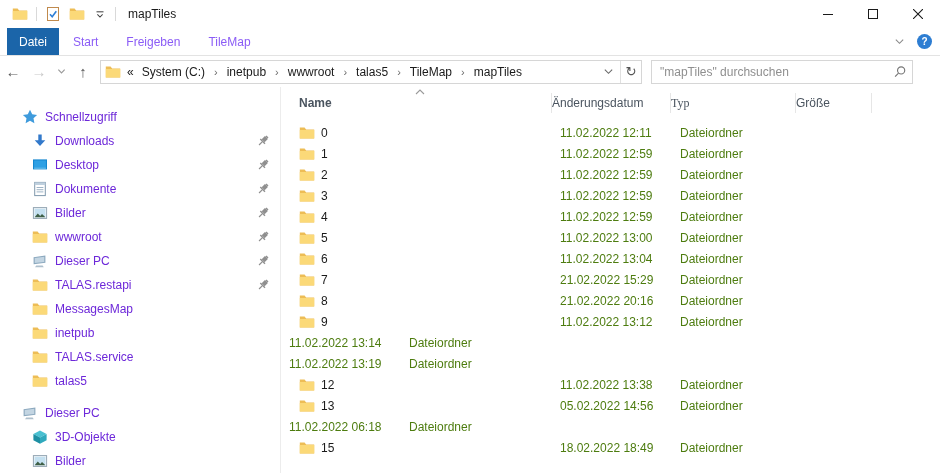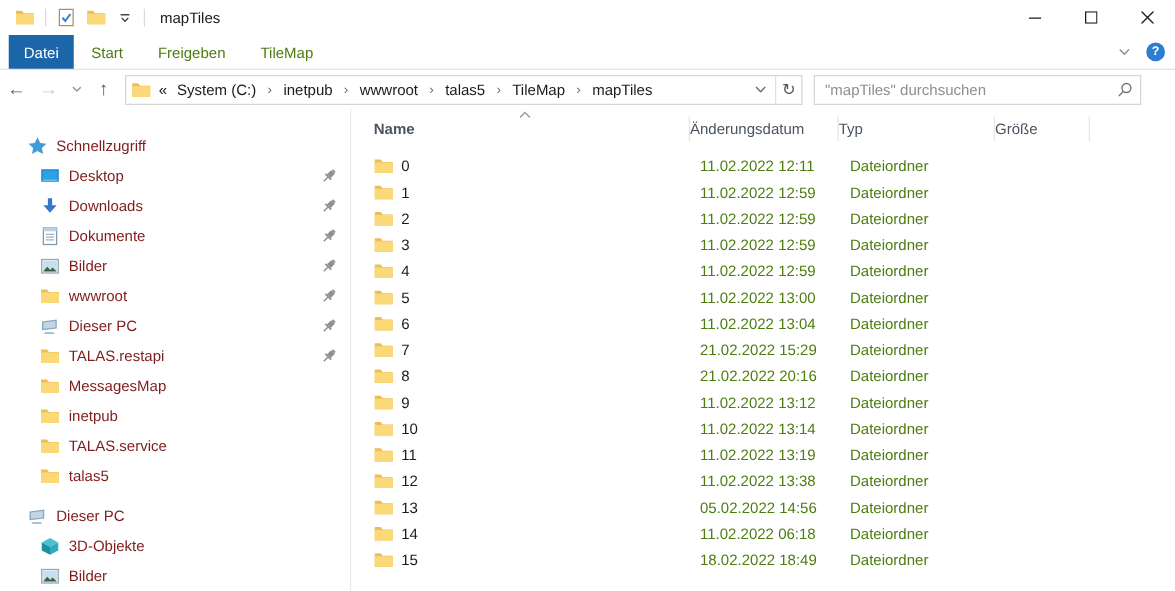--- a/index.html
+++ b/index.html
@@ -17,21 +17,21 @@
   .qat{display:flex;align-items:center;height:100%;padding-left:8px;}
   .qat .icon{width:16px;height:16px;margin:0 4px;}
   .qat-sep{width:1px;height:14px;background:#d9d9d9;margin:0 4px;}
   .title-text{margin-left:8px;color:#1a1a1a;}
   .win-controls{margin-left:auto;display:flex;height:100%;}
   .win-btn{width:45px;height:28px;display:flex;align-items:center;justify-content:center;}
   .win-btn .icon{width:10px;height:10px;}
 
   
   .ribbon-tabs{height:27px;display:flex;align-items:stretch;border-bottom:1px solid #e3e3e3;position:relative;background:#fff;}
-  .tab{display:flex;align-items:center;padding:0 14px;color:#4d7c0f;cursor:default;}
+  .tab{display:flex;align-items:center;padding:0 14px;color:#8b5cf6;cursor:default;}
   .tab.active{background:var(--accent,#1b65a9);color:#fff;margin-left:7px;padding:0 12px;}
   .ribbon-right{position:absolute;right:8px;top:0;height:100%;display:flex;align-items:center;gap:12px;}
   .ribbon-right .chev{width:11px;height:11px;}
   .help-circle{width:15px;height:15px;border-radius:50%;background:var(--help,#2d7dd2);color:#fff;
     display:flex;align-items:center;justify-content:center;font-size:10px;font-weight:bold;}
 
   
   .toolbar{height:31px;display:flex;align-items:center;background:#fff;}
   .nav-btn{display:flex;align-items:center;justify-content:center;width:26px;height:26px;font-size:15px;}
   .nav-back,.nav-up{color:#5a5a5a;}
@@ -51,21 +51,21 @@
   .search-placeholder{color:#8f8f8f;white-space:nowrap;overflow:hidden;flex:1;}
   .searchbar .icon{width:14px;height:14px;}
 
   
   .content{display:flex;height:387px;}
   .sidebar{width:281px;flex:none;border-right:1px solid #ececec;box-sizing:border-box;padding-top:18px;overflow:hidden;}
   .side-row{height:24px;display:flex;align-items:center;}
   .side-row.section{padding-left:22px;}
   .side-row.child{padding-left:32px;}
   .side-row .icon{width:16px;height:16px;}
-  .side-label{margin-left:7px;color:#7f1d1d;white-space:nowrap;}
+  .side-label{margin-left:7px;color:#6d28d9;white-space:nowrap;}
   .pin{margin-left:auto;margin-right:9px;width:12px;height:12px;}
   .side-spacer{height:8px;}
 
   .main{flex:1;position:relative;min-width:0;}
   .sort-caret{position:absolute;left:134px;top:1px;width:10px;height:8px;}
   .list-header{display:flex;margin-top:6px;height:20px;align-items:center;color:#4a545f;}
   .hcell{box-sizing:border-box;border-right:1px solid #e6e6e6;height:20px;display:flex;align-items:center;}
   .rows{margin-top:9px;}
   .row{display:flex;height:21px;align-items:center;}
   .cell{box-sizing:border-box;white-space:nowrap;overflow:hidden;}
@@ -222,44 +222,44 @@
           <span class="icon" style="width:16px;height:16px">
             <svg viewBox="0 0 16 16">
               <path d="M8 .8 l2.2 4.5 4.9.6 -3.6 3.4 .9 4.9 L8 11.8 3.6 14.2 l.9-4.9 L.9 5.9 l4.9-.6z" fill="#3f9bdc"></path>
             </svg>
           </span>
           <span class="side-label">Schnellzugriff</span>
         </div>
         <div class="side-row child">
           <span class="icon" style="width:16px;height:16px">
             <svg viewBox="0 0 16 16">
-              <rect x="1" y="2.4" width="14" height="10" fill="#1487cf"></rect>
-              <rect x="2.1" y="3.5" width="11.8" height="7" fill="#2ea0e4"></rect>
-              <rect x="2.1" y="10.5" width="11.8" height="1.3" fill="#67c0ef"></rect>
-            </svg>
-          </span>
-          <span class="side-label">Desktop</span>
+              <path d="M6.3 1.6 h3.4 v5.6 h3.6 L8 13.1 2.7 7.2 h3.6z" fill="#3279cb"></path>
+            </svg>
+          </span>
+          <span class="side-label">Downloads</span>
           <span class="icon pin">
             <svg viewBox="0 0 16 16">
               <g transform="rotate(45 8 8)" fill="#8f8f8f">
                 <rect x="6.6" y="1.6" width="2.8" height="1.6"></rect>
                 <rect x="5.9" y="3.2" width="4.2" height="4.6"></rect>
                 <rect x="4.7" y="7.8" width="6.6" height="1.4"></rect>
                 <rect x="7.4" y="9.2" width="1.2" height="4.4"></rect>
               </g>
             </svg>
           </span>
         </div>
         <div class="side-row child">
           <span class="icon" style="width:16px;height:16px">
             <svg viewBox="0 0 16 16">
-              <path d="M6.3 1.6 h3.4 v5.6 h3.6 L8 13.1 2.7 7.2 h3.6z" fill="#3279cb"></path>
-            </svg>
-          </span>
-          <span class="side-label">Downloads</span>
+              <rect x="1" y="2.4" width="14" height="10" fill="#1487cf"></rect>
+              <rect x="2.1" y="3.5" width="11.8" height="7" fill="#2ea0e4"></rect>
+              <rect x="2.1" y="10.5" width="11.8" height="1.3" fill="#67c0ef"></rect>
+            </svg>
+          </span>
+          <span class="side-label">Desktop</span>
           <span class="icon pin">
             <svg viewBox="0 0 16 16">
               <g transform="rotate(45 8 8)" fill="#8f8f8f">
                 <rect x="6.6" y="1.6" width="2.8" height="1.6"></rect>
                 <rect x="5.9" y="3.2" width="4.2" height="4.6"></rect>
                 <rect x="4.7" y="7.8" width="6.6" height="1.4"></rect>
                 <rect x="7.4" y="9.2" width="1.2" height="4.4"></rect>
               </g>
             </svg>
           </span>
@@ -433,21 +433,21 @@
     <div class="main">
       <span class="icon sort-caret">
         <svg viewBox="0 0 10 7" fill="none" stroke="#9a9a9a" stroke-width="1.1">
             <path d="M1 5.5 L5 1.5 L9 5.5"></path>
           </svg>
       </span>
       <div class="list-header">
 
       <div class="hcell" style="width:271px;padding-left:18px;font-weight:bold;">Name</div>
           <div class="hcell" style="width:119px;">Änderungsdatum</div>
-          <div class="hcell" style="width:125px;">Typ</div>
+          <div class="hcell" style="width:125px;font-family:Liberation Serif, serif;">Typ</div>
           <div class="hcell" style="width:76px;">Größe</div>
         </div>
       <div class="rows">
 
       <div class="row">
             <div class="cell c0">
               <span class="icon" style="width:16px;height:14px">
                 <svg viewBox="0 0 16 14">
                   <path d="M.8 1.6 h4.8 l1.5 1.9 h8.1 v8.9 H.8z" fill="#edbd56"></path>
                   <path d="M.8 4 h14.4 v8.4 H.8z" fill="#fbd978"></path>
@@ -579,43 +579,25 @@
                   <path d="M.8 4 h14.4 v8.4 H.8z" fill="#fbd978"></path>
                 </svg>
               </span>
               <span class="file-name">9</span>
             </div>
             <div class="cell c1">11.02.2022 13:12</div>
             <div class="cell c2">Dateiordner</div>
             <div class="cell c3"></div>
           </div>
           <div class="row">
-            <div class="cell c0">
-              <span class="icon" style="width:16px;height:14px">
-                <svg viewBox="0 0 16 14">
-                  <path d="M.8 1.6 h4.8 l1.5 1.9 h8.1 v8.9 H.8z" fill="#edbd56"></path>
-                  <path d="M.8 4 h14.4 v8.4 H.8z" fill="#fbd978"></path>
-                </svg>
-              </span>
-              <span class="file-name">10</span>
-            </div>
             <div class="cell c1">11.02.2022 13:14</div>
             <div class="cell c2">Dateiordner</div>
             <div class="cell c3"></div>
           </div>
           <div class="row">
-            <div class="cell c0">
-              <span class="icon" style="width:16px;height:14px">
-                <svg viewBox="0 0 16 14">
-                  <path d="M.8 1.6 h4.8 l1.5 1.9 h8.1 v8.9 H.8z" fill="#edbd56"></path>
-                  <path d="M.8 4 h14.4 v8.4 H.8z" fill="#fbd978"></path>
-                </svg>
-              </span>
-              <span class="file-name">11</span>
-            </div>
             <div class="cell c1">11.02.2022 13:19</div>
             <div class="cell c2">Dateiordner</div>
             <div class="cell c3"></div>
           </div>
           <div class="row">
             <div class="cell c0">
               <span class="icon" style="width:16px;height:14px">
                 <svg viewBox="0 0 16 14">
                   <path d="M.8 1.6 h4.8 l1.5 1.9 h8.1 v8.9 H.8z" fill="#edbd56"></path>
                   <path d="M.8 4 h14.4 v8.4 H.8z" fill="#fbd978"></path>
@@ -635,29 +617,20 @@
                   <path d="M.8 4 h14.4 v8.4 H.8z" fill="#fbd978"></path>
                 </svg>
               </span>
               <span class="file-name">13</span>
             </div>
             <div class="cell c1">05.02.2022 14:56</div>
             <div class="cell c2">Dateiordner</div>
             <div class="cell c3"></div>
           </div>
           <div class="row">
-            <div class="cell c0">
-              <span class="icon" style="width:16px;height:14px">
-                <svg viewBox="0 0 16 14">
-                  <path d="M.8 1.6 h4.8 l1.5 1.9 h8.1 v8.9 H.8z" fill="#edbd56"></path>
-                  <path d="M.8 4 h14.4 v8.4 H.8z" fill="#fbd978"></path>
-                </svg>
-              </span>
-              <span class="file-name">14</span>
-            </div>
             <div class="cell c1">11.02.2022 06:18</div>
             <div class="cell c2">Dateiordner</div>
             <div class="cell c3"></div>
           </div>
           <div class="row">
             <div class="cell c0">
               <span class="icon" style="width:16px;height:14px">
                 <svg viewBox="0 0 16 14">
                   <path d="M.8 1.6 h4.8 l1.5 1.9 h8.1 v8.9 H.8z" fill="#edbd56"></path>
                   <path d="M.8 4 h14.4 v8.4 H.8z" fill="#fbd978"></path>

